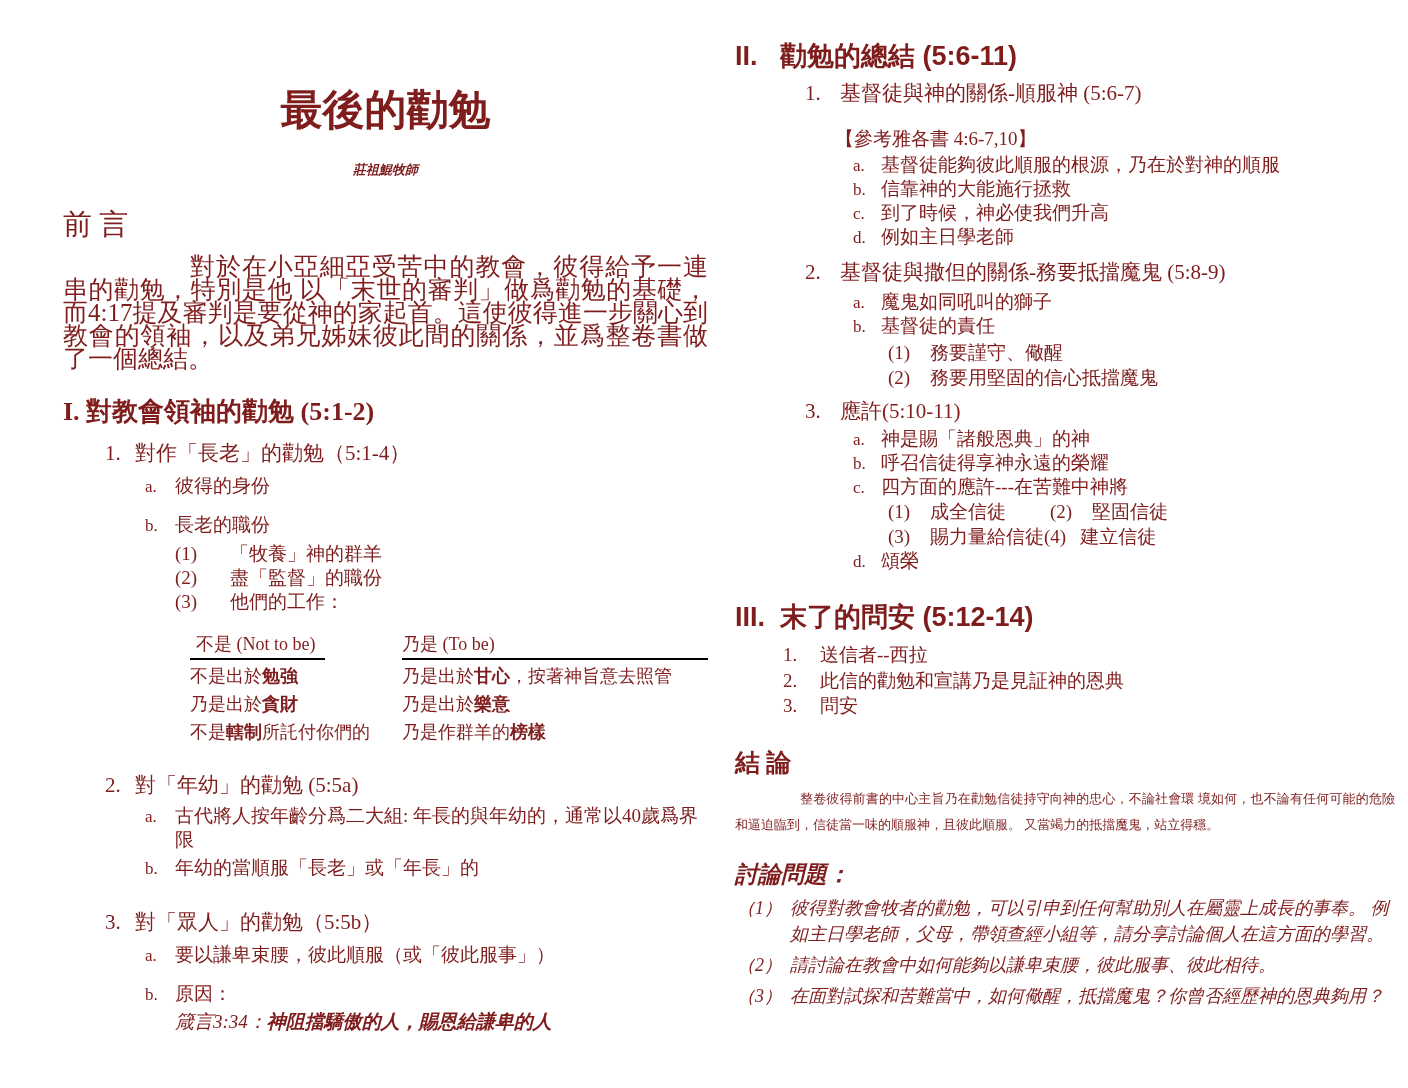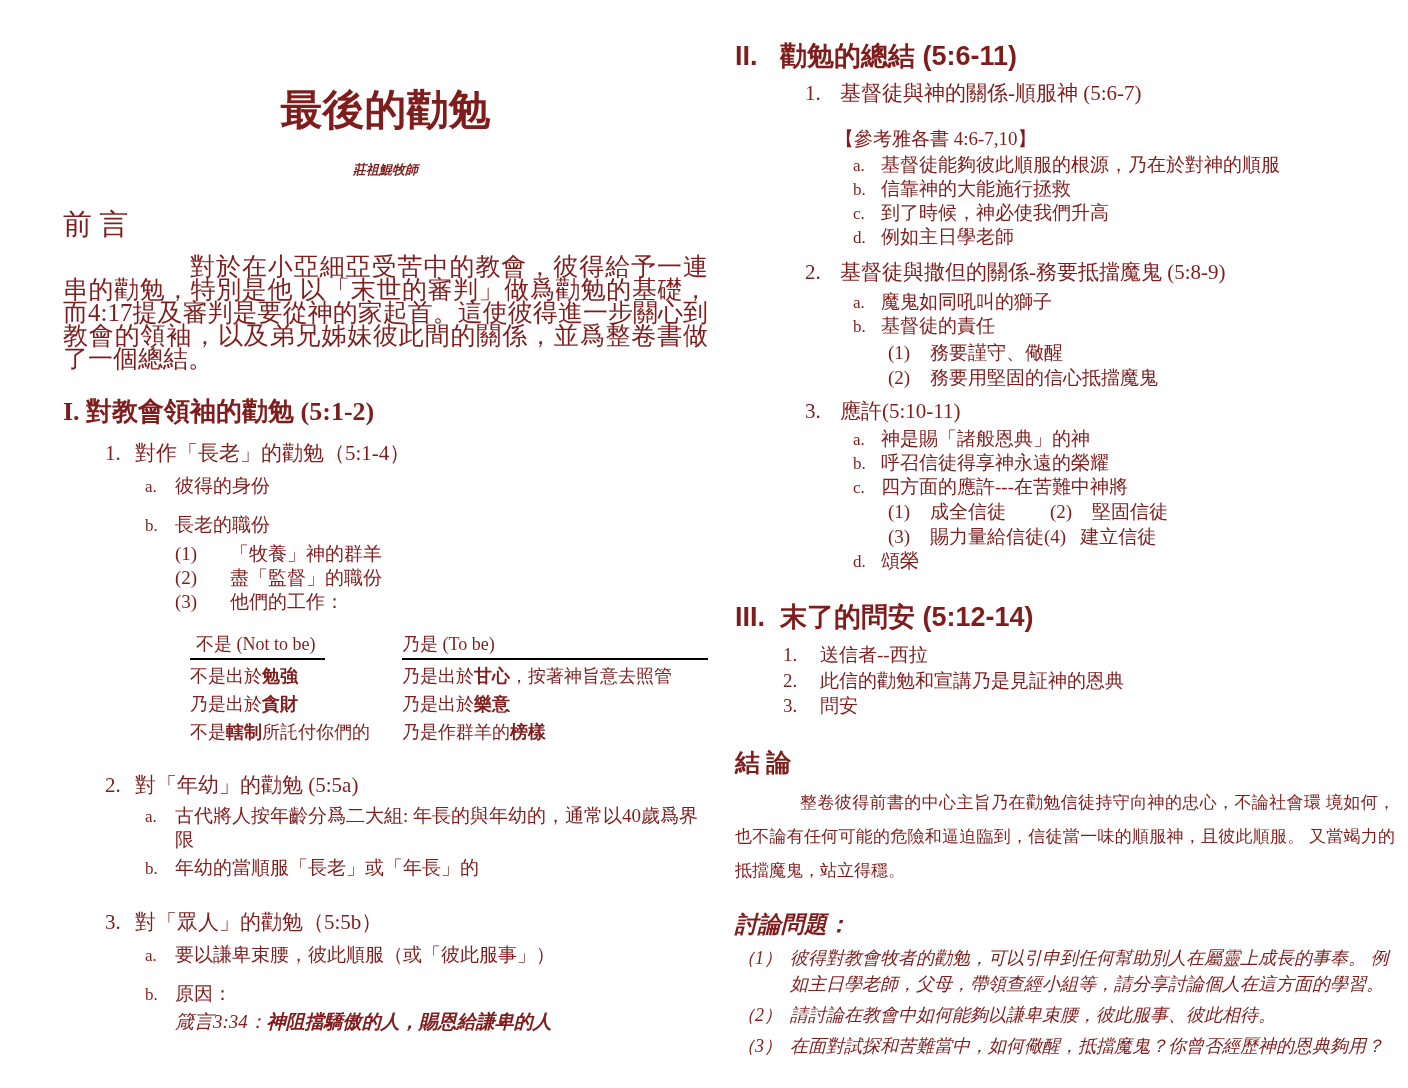--- a/index.html
+++ b/index.html
@@ -52,21 +52,21 @@
   .r-lv1 .m { width:35px; }
   .r-ref { margin-left:100px; font-size:19px; line-height:24px; margin-top:20px; }
   .r-lv2 { margin-left:118px; font-size:19px; line-height:23px; }
   .r-lv2 .m { width:28px; font-size:17px; }
   .r-lv3 { margin-left:153px; font-size:19px; line-height:25px; }
   .r-lv3 .m { width:42px; }
   .pt-fixed { display:inline-block; width:120px; }
   .gap14 { display:inline-block; width:14px; }
 
   .concl-heading { margin-top:30px; font-size:25px; font-weight:bold; line-height:30px; }
-  .concl-body { margin-top:8px; font-size:17px; line-height:34px; text-indent:65px; text-align:justify; }
+  .concl-body { margin-top:8px; font-size:13px; line-height:26px; text-indent:65px; text-align:justify; }
 
   .disc-heading { margin-top:22px; font-size:23px; font-weight:bold; font-style:italic; line-height:30px; }
   .question { position:relative; padding-left:55px; font-size:18px; font-style:italic; line-height:26px; margin-top:5px; }
   .qm { position:absolute; left:2px; top:0; }
 </style>
 </head>
 <body>
 
 <div class="page">
 

